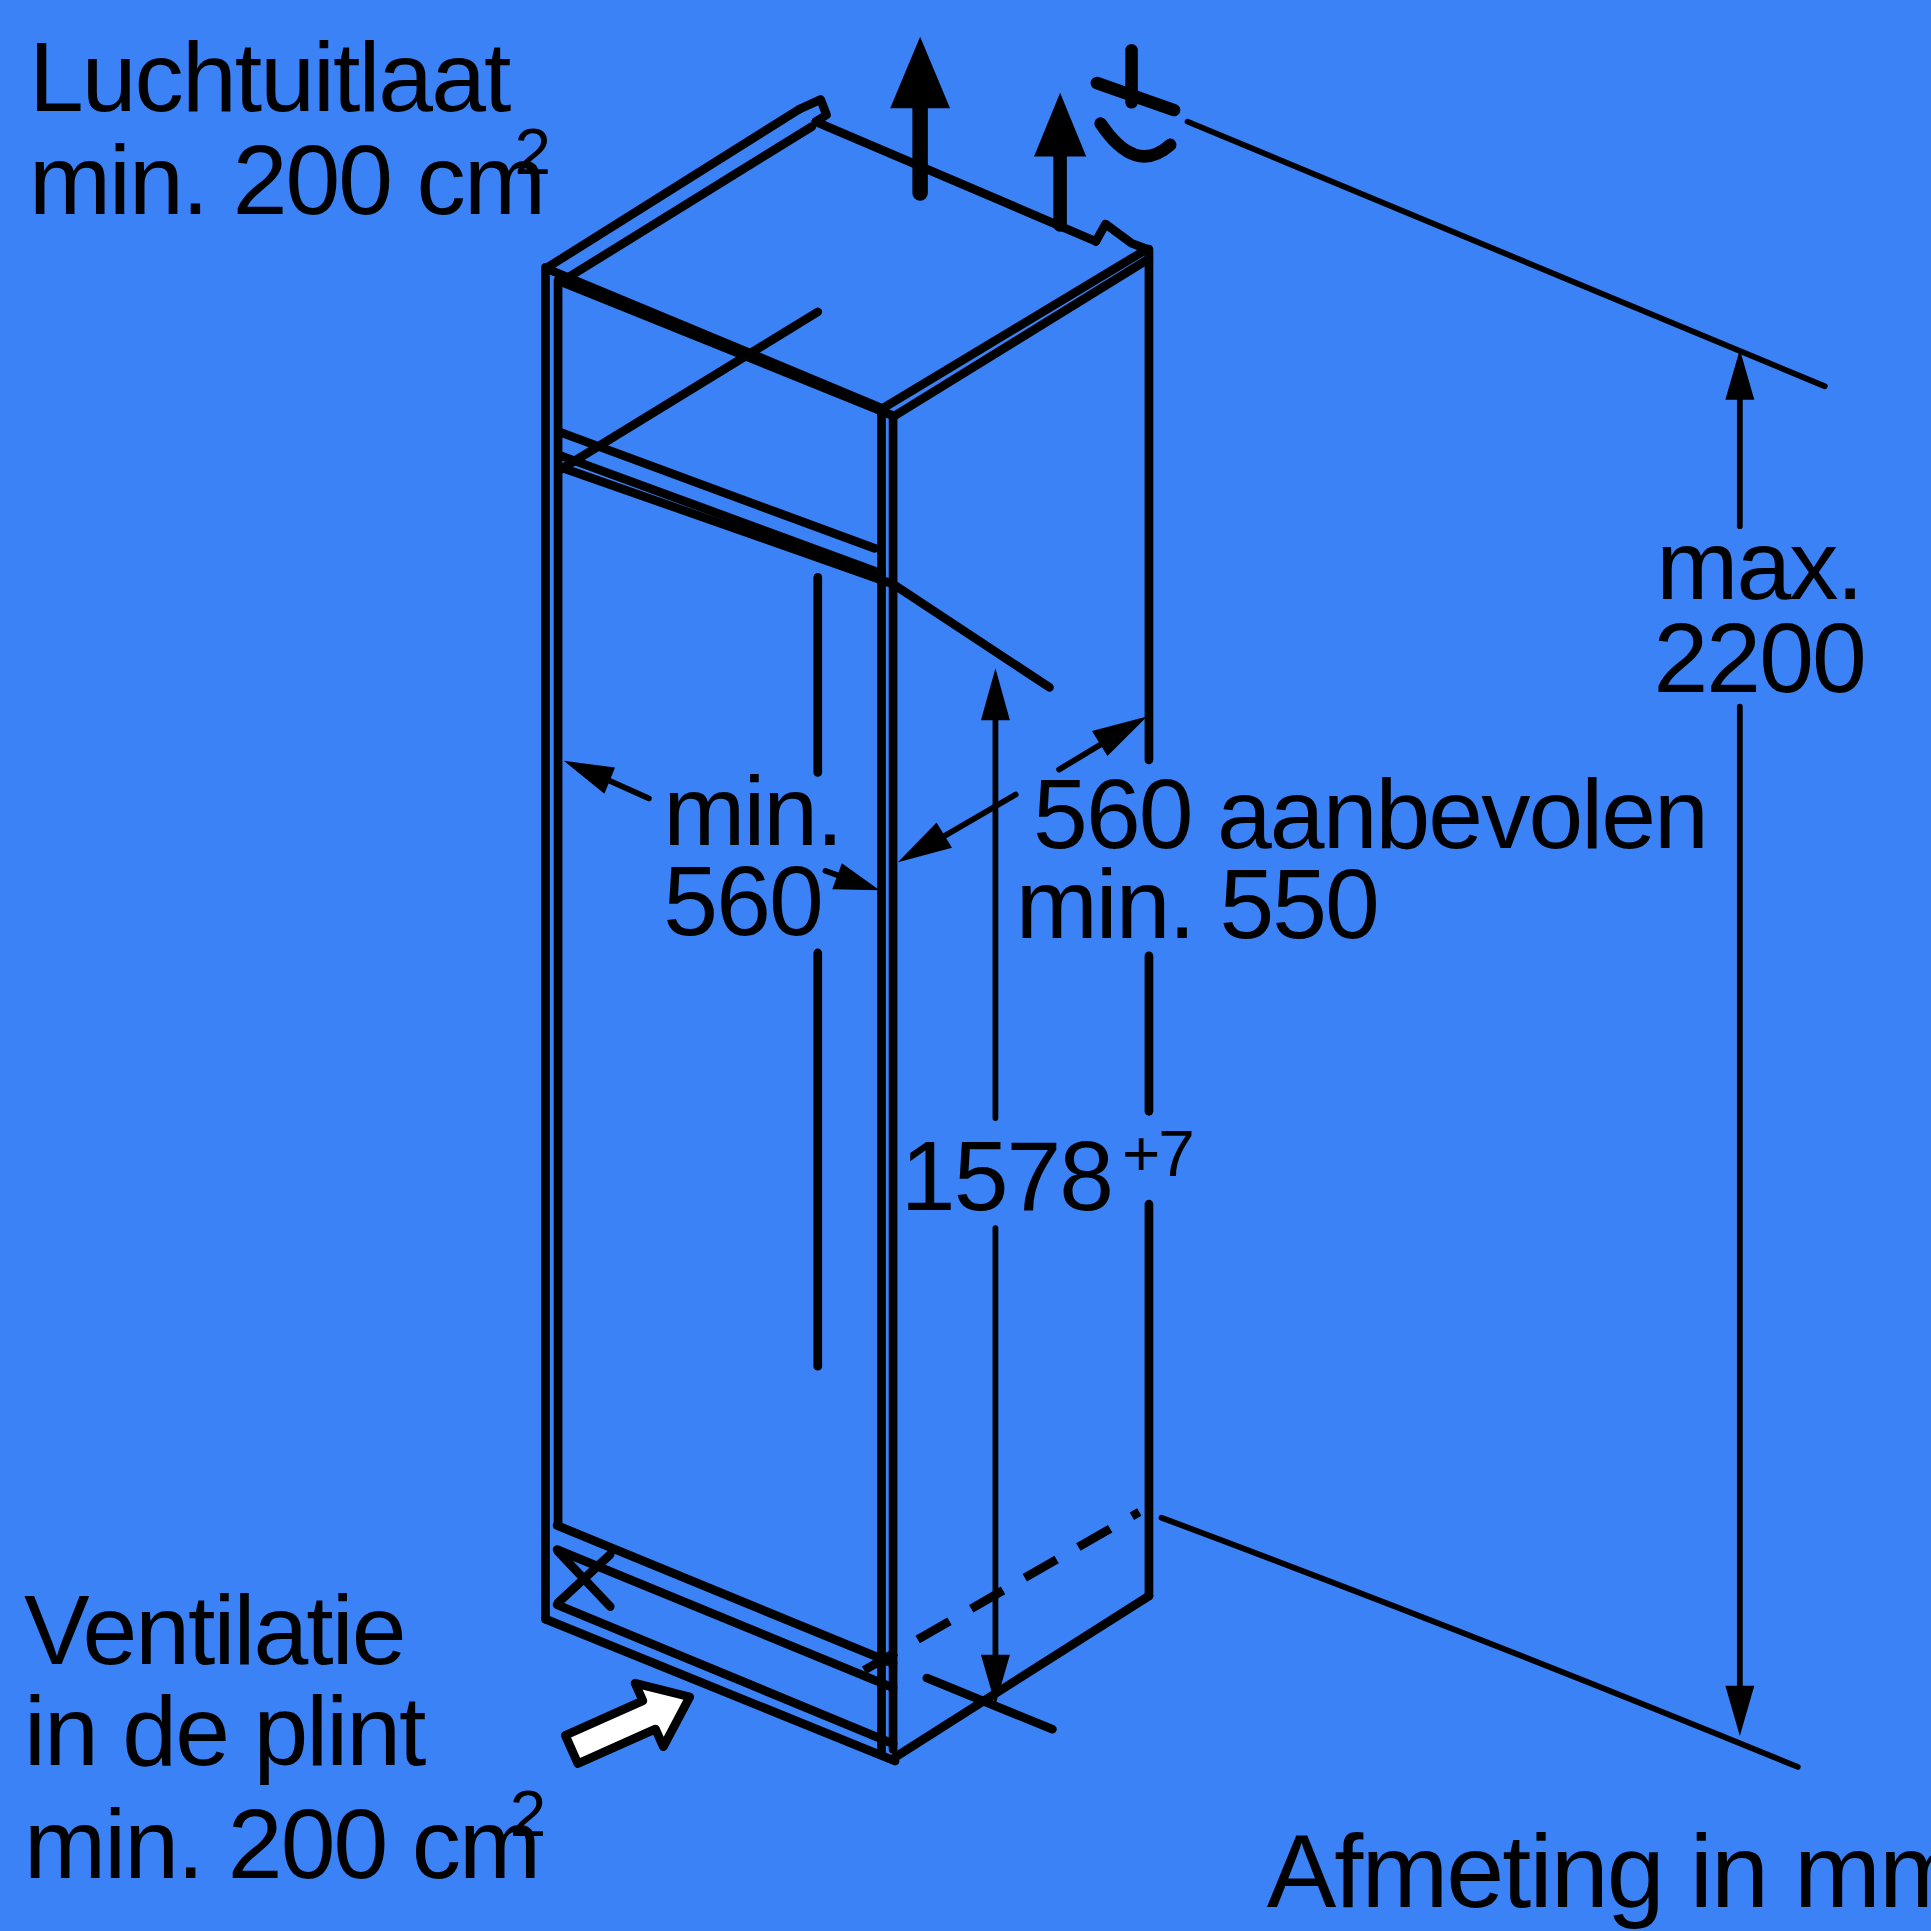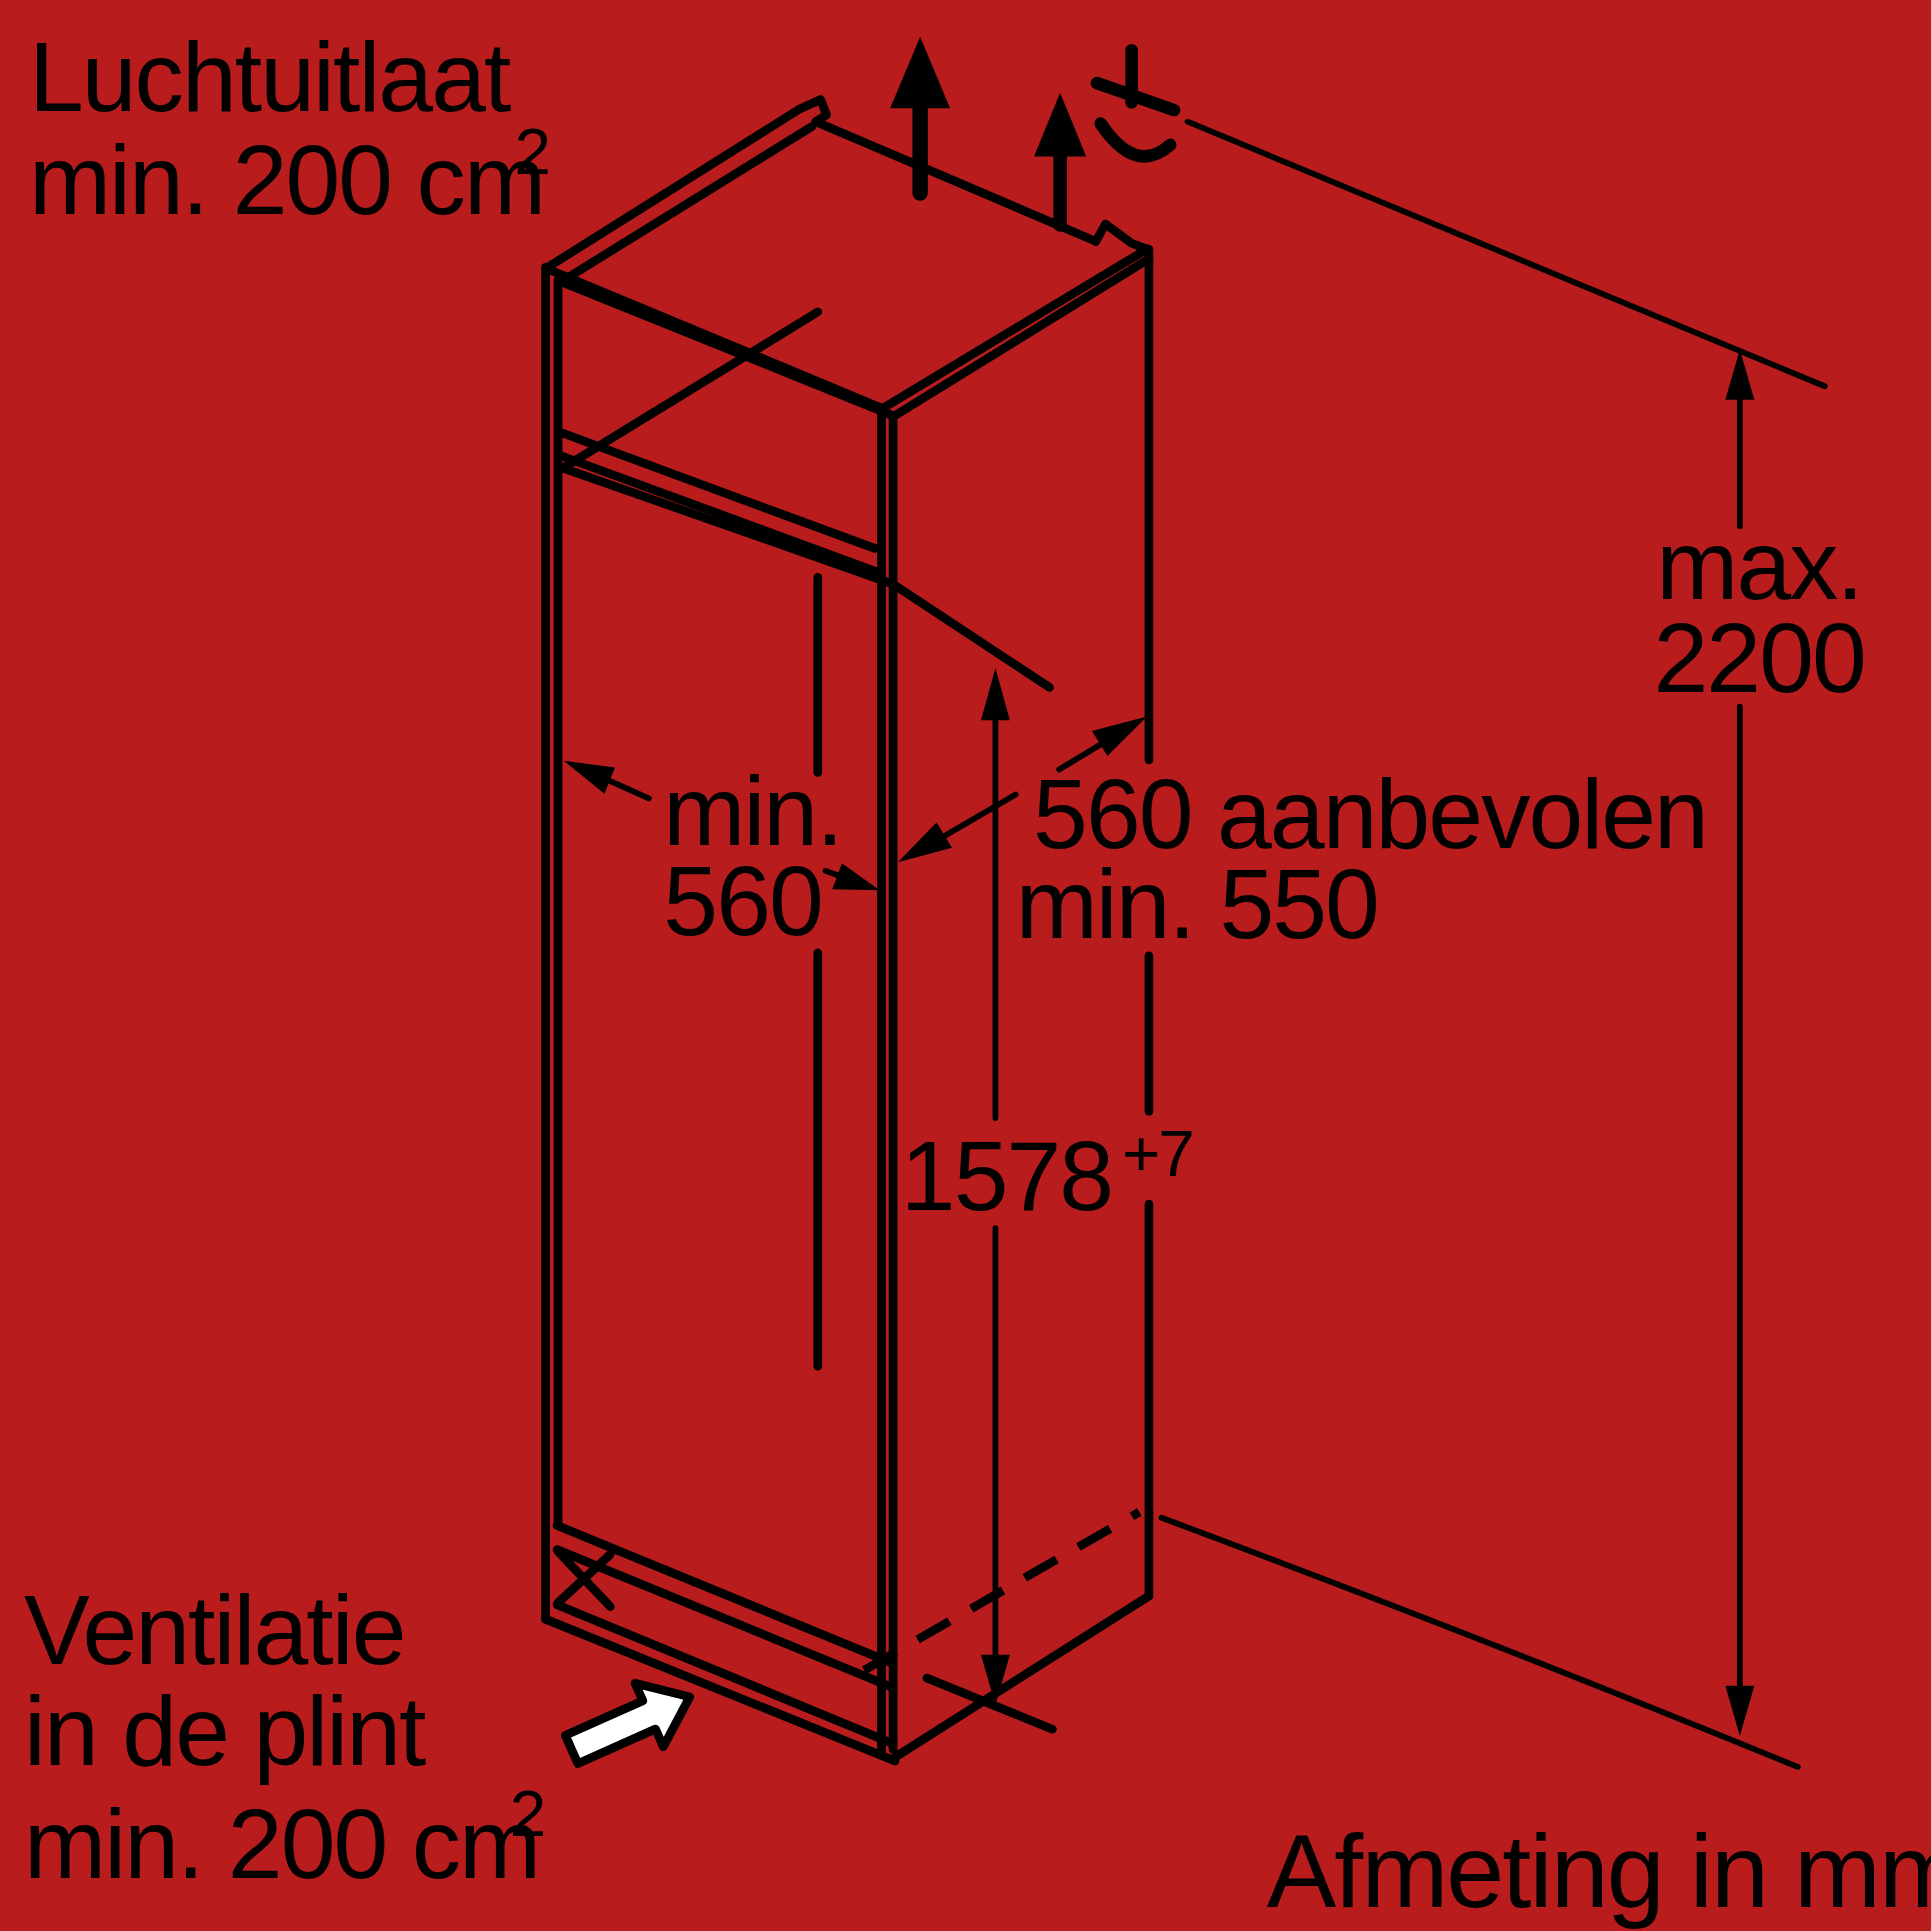--- a/index.html
+++ b/index.html
@@ -1,16 +1,16 @@
 <!DOCTYPE html>
 <html><head>
 <meta charset="utf-8">
 <style>
   html,body{margin:0;padding:0;background:#ffffff;}
-  #stage{position:relative;width:1931px;height:1931px;background:#b91c1c;overflow:hidden;}
+  #stage{position:relative;width:1931px;height:1931px;background:#3b82f6;overflow:hidden;}
   svg{position:absolute;left:0;top:0;}
   .structure{stroke:#000;stroke-width:9;fill:none;stroke-linecap:round;stroke-linejoin:round;}
   .thin{stroke:#000;stroke-width:6;fill:none;stroke-linecap:round;}
   .dashline{stroke:#000;stroke-width:9;fill:none;stroke-dasharray:38 26;stroke-linecap:butt;}
   .fillhead{fill:#000;stroke:none;}
   .hollow{fill:#fff;stroke:#000;stroke-width:9;stroke-linejoin:round;}
   .cord{stroke:#000;stroke-width:13;fill:none;stroke-linecap:round;}
   text{font-family:"Liberation Sans", sans-serif;fill:#000;letter-spacing:-2px;}
   .t{font-size:102px;}
   .sup{font-size:68px;}

